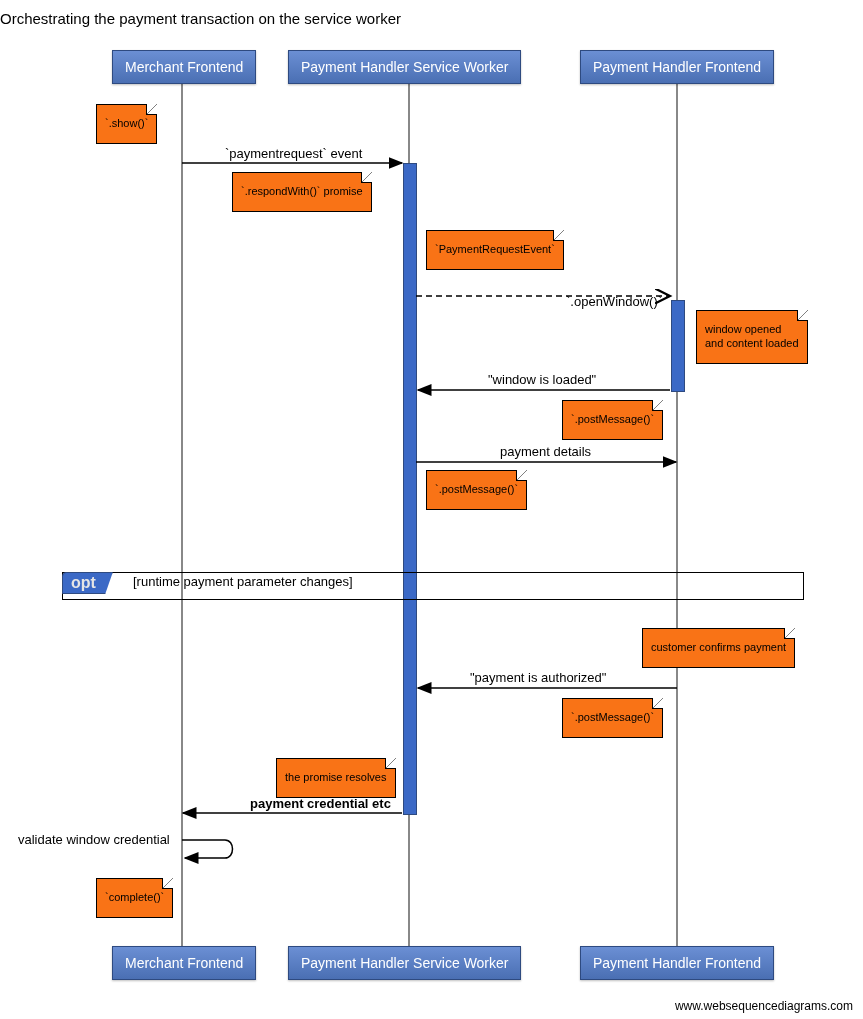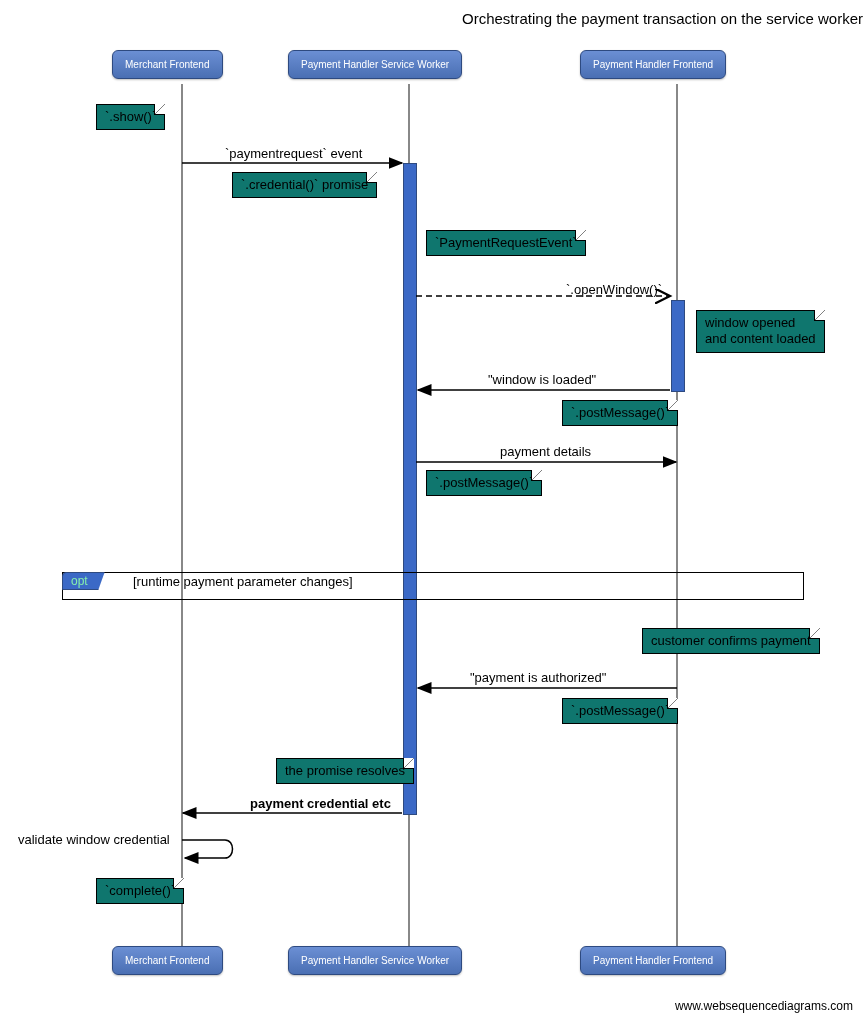--- a/index.html
+++ b/index.html
@@ -13,52 +13,52 @@
   }
   .canvas {
     position: relative;
     width: 863px;
     height: 1019px;
   }
   .title {
     position: absolute;
     left: 0; right: 0;
     top: 10px;
-    text-align: right;
+    text-align: left;
     font-size: 15px;
   }
   .participant {
     position: absolute;
     background: linear-gradient(#6b8fd4, #4a6fb3);
     border: 1px solid #2e4a80;
-    border-radius: 6px;
+    border-radius: 0;
     color: #fff;
     text-align: center;
     padding: 8px 12px;
-    font-size: 10px;
+    font-size: 14px;
     box-shadow: 0 1px 2px rgba(0,0,0,.25);
     white-space: nowrap;
   }
   .lifeline {
     position: absolute;
     width: 2px;
     background: #888;
   }
   .activation {
     position: absolute;
     width: 12px;
     background: #3b69c6;
     border: 1px solid #2e4a80;
   }
   .note {
     position: absolute;
-    background: #0f766e;
+    background: #f97316;
     border: 1px solid #000;
-    padding: 4px 8px;
-    font-size: 13px;
+    padding: 12px 8px;
+    font-size: 11px;
     line-height: 1.25;
     white-space: nowrap;
   }
   .note::after {
     content: "";
     position: absolute;
     top: -1px;
     right: -1px;
     width: 0; height: 0;
     border-top: 10px solid #fff;
@@ -83,26 +83,27 @@
   .opt-frame {
     position: absolute;
     border: 1px solid #000;
     background: rgba(255,255,255,0);
   }
   .opt-tag {
     position: absolute;
     top: -1px;
     left: -1px;
     background: #3b69c6;
-    color: #86efac;
-    font-size: 12px;
+    color: #e5e5e5;
+    font-size: 16px;
     padding: 1px 16px 1px 8px;
     border: 1px solid #2e4a80;
     border-top-left-radius: 4px;
     clip-path: polygon(0 0, 100% 0, 85% 100%, 0 100%);
+    font-weight: bold;
   }
   .opt-guard {
     position: absolute;
     top: 1px;
     left: 70px;
     font-size: 13px;
   }
   .credit {
     position: absolute;
     right: 10px;
@@ -134,40 +135,40 @@
   <div class="participant" style="left:580px; top:50px;">Payment Handler Frontend</div>
 
   <div class="participant" style="left:112px; top:946px;">Merchant Frontend</div>
   <div class="participant" style="left:288px; top:946px;">Payment Handler Service Worker</div>
   <div class="participant" style="left:580px; top:946px;">Payment Handler Frontend</div>
 
   <div class="activation" style="left:403px; top:163px; height:650px;"></div>
   <div class="activation" style="left:671px; top:300px; height:90px;"></div>
 
   <div class="note" style="left:96px; top:104px;">`.show()`</div>
-  <div class="note" style="left:232px; top:172px;">`.credential()` promise</div>
+  <div class="note" style="left:232px; top:172px;">`.respondWith()` promise</div>
   <div class="note" style="left:426px; top:230px;">`PaymentRequestEvent`</div>
   <div class="note" style="left:696px; top:310px;">
     <span>window opened</span><br>
     <span>and content loaded</span>
   </div>
   <div class="note" style="left:562px; top:400px;">`.postMessage()`</div>
   <div class="note" style="left:426px; top:470px;">`.postMessage()`</div>
   <div class="note" style="left:642px; top:628px;">customer confirms payment</div>
   <div class="note" style="left:562px; top:698px;">`.postMessage()`</div>
   <div class="note" style="left:276px; top:758px;">the promise resolves</div>
   <div class="note" style="left:96px; top:878px;">`complete()`</div>
 
   <div class="opt-frame" style="left:62px; top:572px; width:740px; height:26px;">
     <div class="opt-tag">opt</div>
     <div class="opt-guard">[runtime payment parameter changes]</div>
   </div>
 
   <div class="msg-label" style="left:225px; top:146px;">`paymentrequest` event</div>
-  <div class="msg-label" style="left:566px; top:282px;">`.openWindow()`</div>
+  <div class="msg-label" style="left:566px; top:294px;">`.openWindow()`</div>
   <div class="msg-label" style="left:488px; top:372px;">"window is loaded"</div>
   <div class="msg-label" style="left:500px; top:444px;">payment details</div>
   <div class="msg-label" style="left:470px; top:670px;">"payment is authorized"</div>
   <div class="msg-label" style="left:250px; top:796px;font-weight:bold;">payment credential etc</div>
   <div class="msg-label" style="left:18px; top:832px;">validate window credential</div>
 
   <svg class="arrows">
     <defs>
       <marker id="arrow" markerWidth="10" markerHeight="8" refX="9" refY="4" orient="auto">
         <path d="M0,0 L10,4 L0,8 Z" fill="#000"></path>

